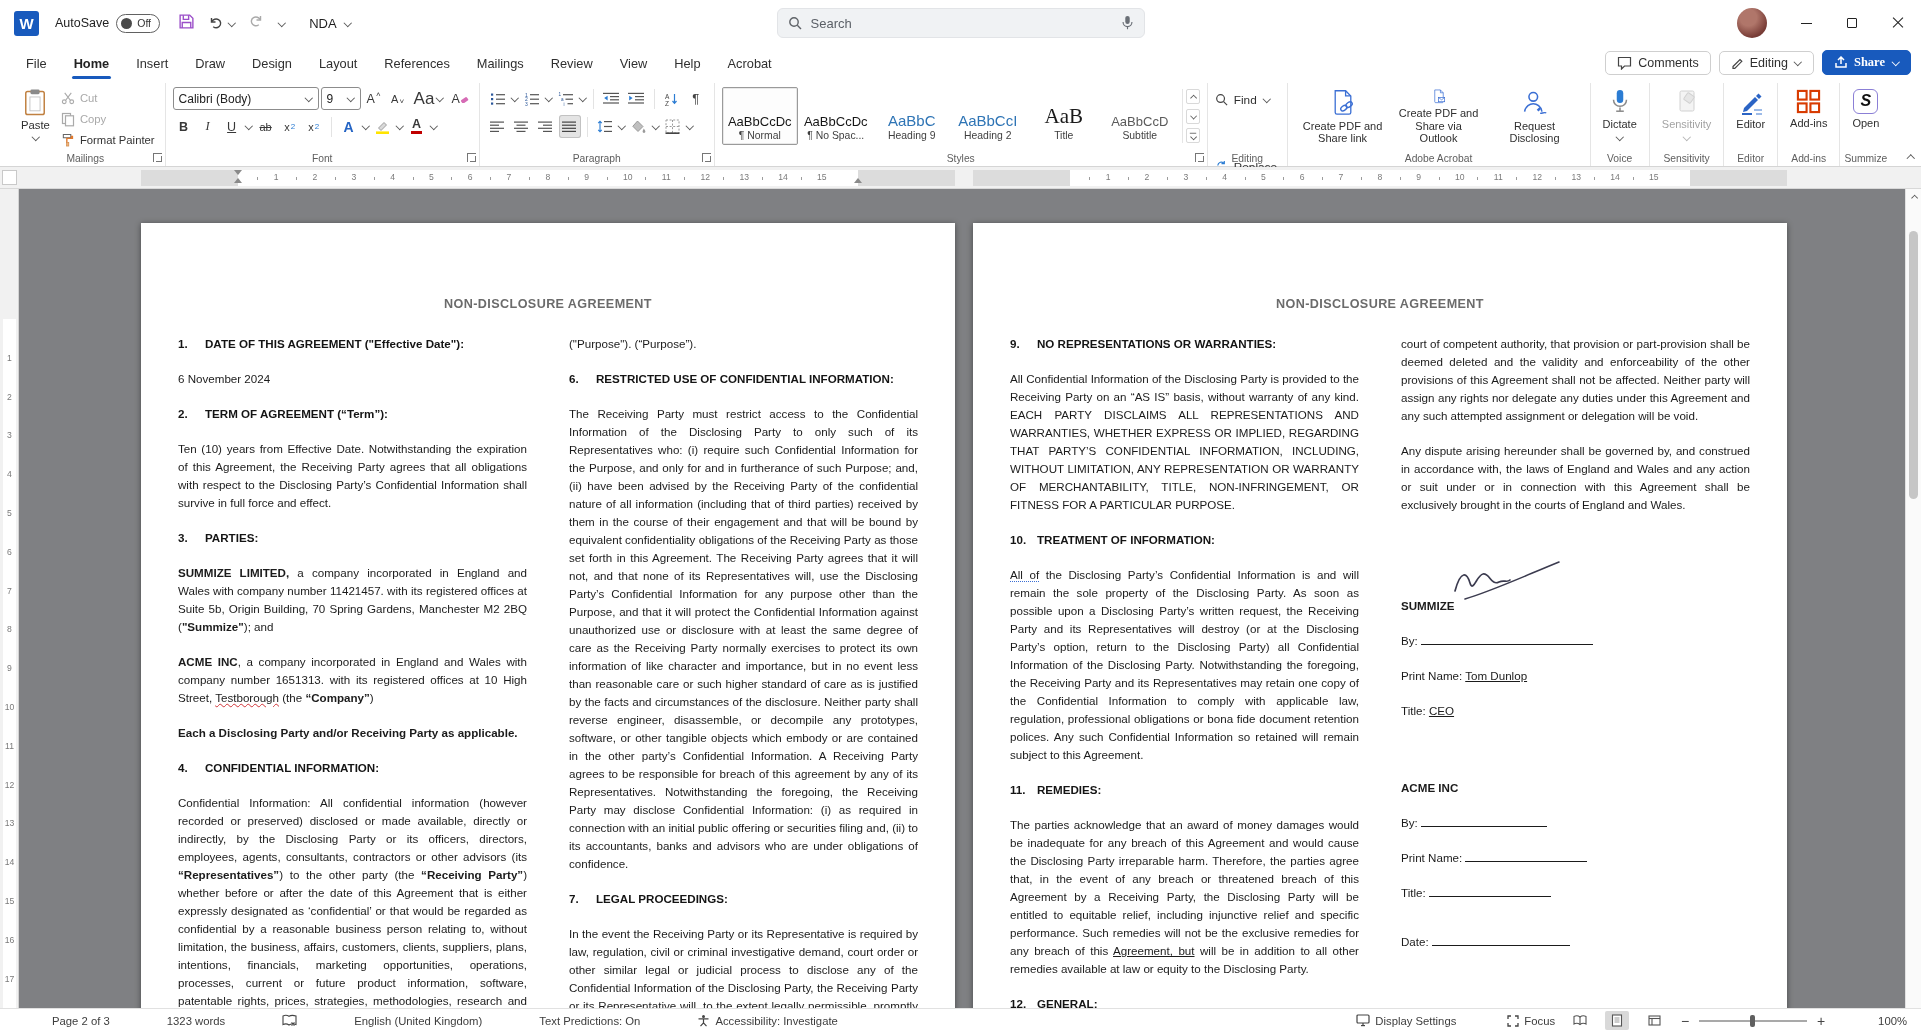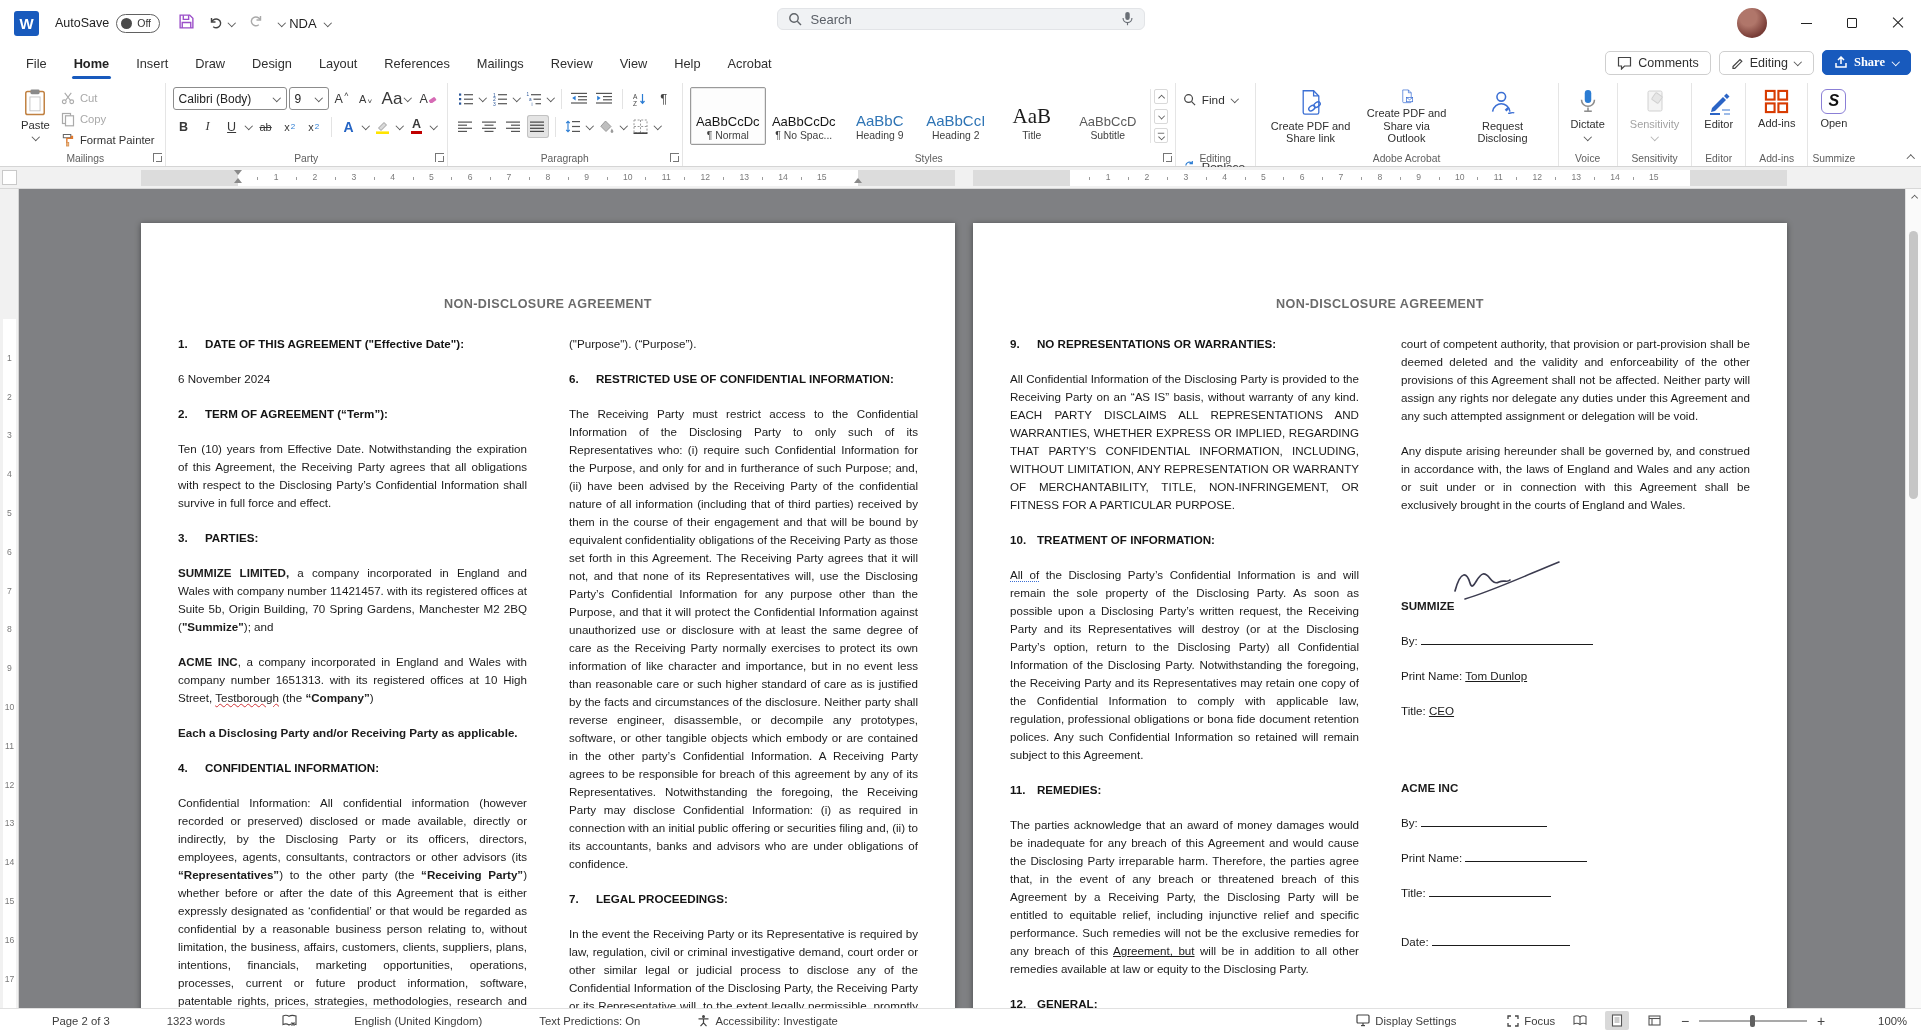--- a/index.html
+++ b/index.html
@@ -9,25 +9,25 @@
 
   
   .titlebar { height:46px; display:flex; align-items:center; padding-left:14px; background:#fff; position:relative; }
   .word-logo { width:25px; height:25px; background:#185abd; border-radius:3px; color:#fff; font-weight:bold; font-size:15px; display:flex; align-items:center; justify-content:center; }
   .autosave { margin-left:16px; display:flex; align-items:center; gap:7px; font-size:12.5px; color:#222; }
   .toggle { width:44px; height:19px; border:1px solid #616161; border-radius:10px; display:flex; align-items:center; padding:0 4px; gap:5px; background:#fff; }
   .knob { width:11px; height:11px; border-radius:50%; background:#4a4a4a; }
   .toggle-state { font-size:10.5px; color:#333; }
   .qat { display:flex; align-items:center; gap:13px; margin-left:18px; }
   .qat .disabled svg { opacity:.45; }
-  .doc-title { margin-left:4px; font-size:13px; color:#1f1f1f; display:flex; align-items:center; gap:7px; }
+  .doc-title { margin-left:24px; font-size:13px; color:#1f1f1f; display:flex; align-items:center; gap:7px; }
   .chev { width:8px; height:8px; display:inline-block; position:relative; }
   .chev::before { content:""; position:absolute; left:1.5px; top:0.5px; width:4.5px; height:4.5px; border-right:1.3px solid #555; border-bottom:1.3px solid #555; transform:rotate(45deg); }
   .chev.up::before { transform:rotate(-135deg); top:3px; }
-  .search-pill { position:absolute; left:50%; transform:translateX(-50%); top:8px; width:368px; height:22px; background:#f0f2f4; border:1px solid #e2e4e7; border-radius:6px; display:flex; align-items:center; padding:0 10px; gap:9px; color:#5a5f66; font-size:13px; }
+  .search-pill { position:absolute; left:50%; transform:translateX(-50%); top:8px; width:368px; height:30px; background:#f0f2f4; border:1px solid #e2e4e7; border-radius:6px; display:flex; align-items:center; padding:0 10px; gap:9px; color:#5a5f66; font-size:13px; }
   .search-pill .spacer { flex:1; }
   .tb-right { position:absolute; right:0; top:0; height:46px; display:flex; align-items:center; }
   .avatar { width:30px; height:30px; border-radius:50%; background:radial-gradient(circle at 38% 32%, #b0766a 0 30%, #7a3e38 70%, #5d2b27); margin-right:16px; }
   .wbtn { width:46px; height:46px; display:flex; align-items:center; justify-content:center; }
   .i-min { width:11px; border-top:1.2px solid #222; }
   .i-max { width:10px; height:10px; border:1.2px solid #222; border-radius:1px; }
   .i-close { position:relative; width:12px; height:12px; }
   .i-close::before,.i-close::after { content:""; position:absolute; left:-1px; top:5px; width:14px; border-top:1.2px solid #222; }
   .i-close::before { transform:rotate(45deg);} .i-close::after { transform:rotate(-45deg); }
 
@@ -271,21 +271,21 @@
           </div>
         </div>
       </div>
       <div class="rgroup-label">Mailings</div>
       <div class="launcher"></div>
     </div>
 
     <div class="rgroup">
       <div class="grp-col">
         <div class="smallrow">
-          <div class="combo" style="width:114px;justify-content:flex-end;">
+          <div class="combo" style="width:146px;justify-content:flex-end;">
             <span>Calibri (Body)</span>
             <span class="chev"></span>
           </div>
           <div class="combo" style="width:40px;">
             <span>9</span>
             <span class="chev"></span>
           </div>
           <div class="sbtn">
               <span>A</span>
               <span style="font-size:8px;position:relative;top:-4px;">˄</span>
@@ -322,21 +322,21 @@
                 <rect x="1" y="12.4" width="13" height="2.6" fill="#ffe400"></rect>
               </svg>
           </div>
             <span class="chev"></span>
           <div class="sbtn">
               <span class="fc-a">A</span>
             </div>
             <span class="chev"></span>
         </div>
       </div>
-      <div class="rgroup-label">Party</div>
+      <div class="rgroup-label">Font</div>
       <div class="launcher"></div>
     </div>
 
     <div class="rgroup">
       <div class="grp-col">
         <div class="smallrow">
           <div class="sbtn">
               <svg width="16" height="14" viewBox="0 0 16 14">
                 <g fill="#2b579a">
                   <rect x="1" y="1.5" width="2.2" height="2.2"></rect>

